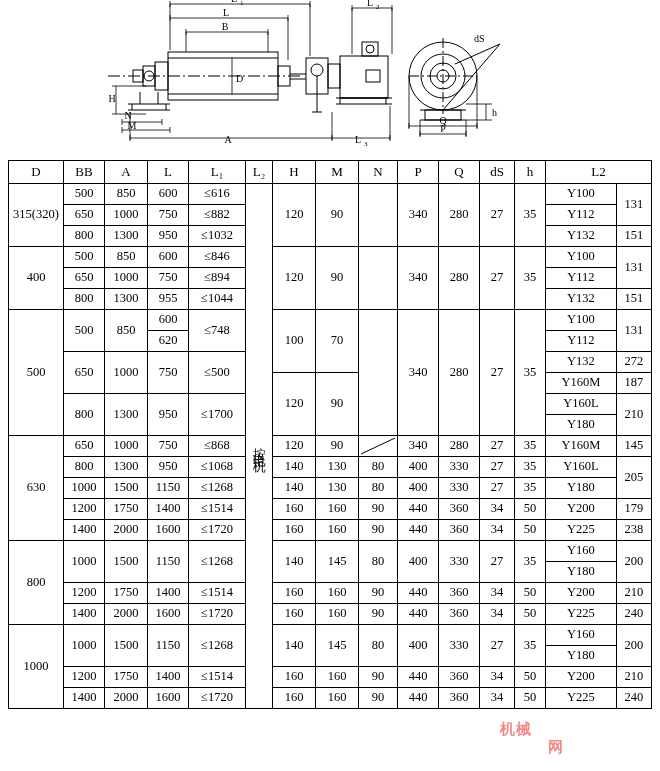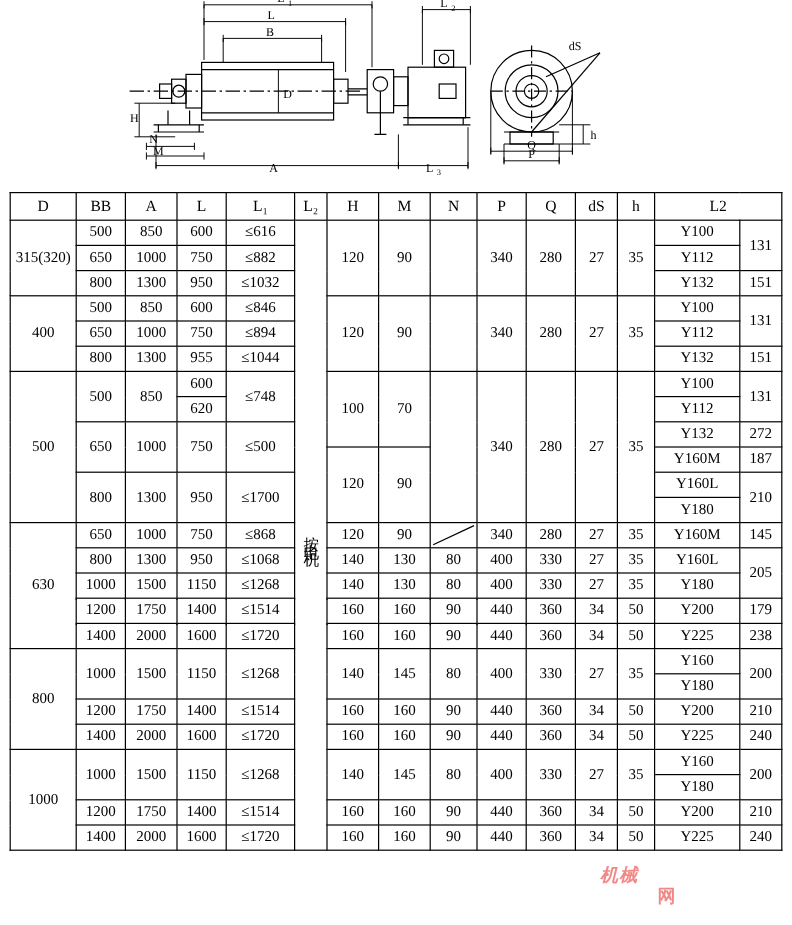--- a/index.html
+++ b/index.html
@@ -463,14 +463,14 @@
       <td>440</td>
       <td>360</td>
       <td>34</td>
       <td>50</td>
       <td>Y225</td>
       <td>240</td>
     </tr>
   </tbody>
 </table>
 
-<div class="wm" style="left:500px;top:720px;font-style:italic;">机械</div>
+<div class="wm" style="left:500px;top:720px;">机械</div>
 <div class="wm" style="left:548px;top:738px;">网</div>
 
 </body></html>

